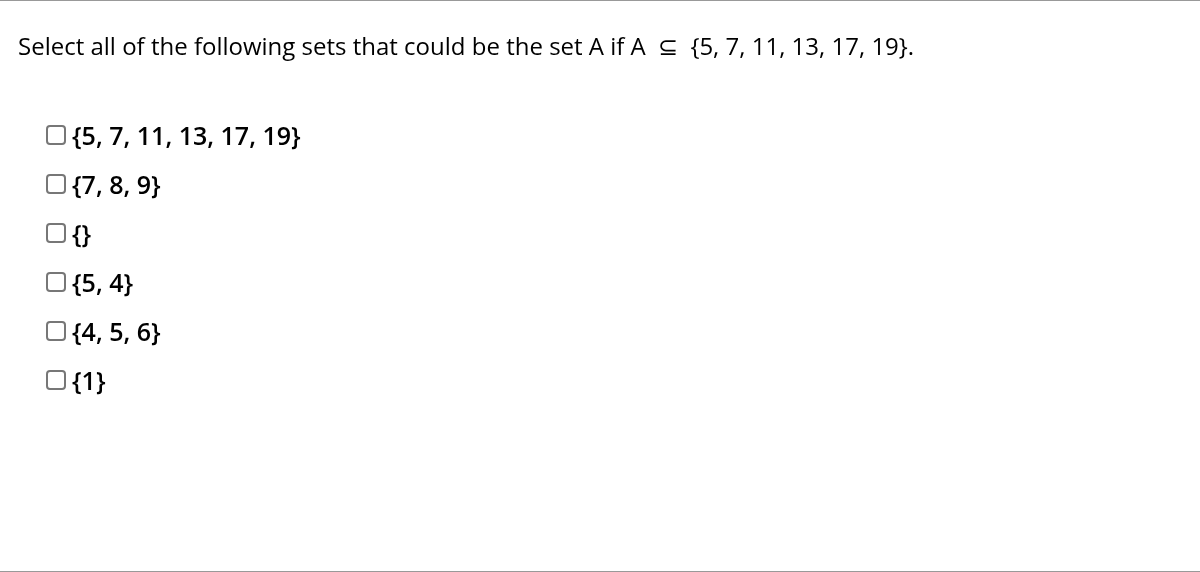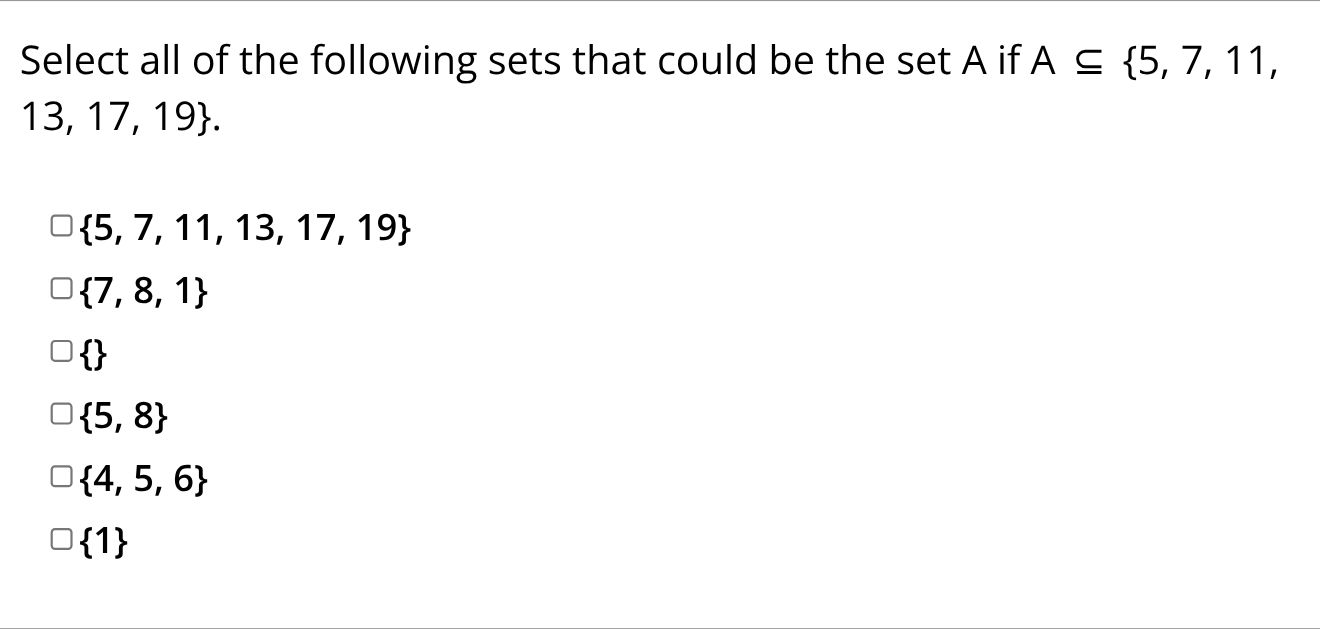--- a/index.html
+++ b/index.html
@@ -15,21 +15,21 @@
       padding: 0;
     }
     .container {
       border-top: 1px solid #999;
       border-bottom: 1px solid #999;
       padding: 28px 18px 60px 18px;
       width: 100%;
       height: 100%;
     }
     .question-text {
-      font-size: 36px;
+      font-size: 24px;
       color: #000;
       margin-bottom: 58px;
       line-height: 1.4;
     }
     .subset-symbol {
       font-family: "Cambria Math", "STIX", serif;
       padding: 0 6px;
     }
     .options {
       padding-left: 28px;
@@ -49,49 +49,49 @@
       margin-right: 6px;
       flex-shrink: 0;
       appearance: none;
       cursor: pointer;
     }
     .checkbox:checked {
       background: #4a90e2;
       border-color: #4a90e2;
     }
     .option-label {
-      font-size: 33px;
+      font-size: 25px;
       font-weight: 600;
       color: #000;
       line-height: 1;
     }
   </style>
 </head>
 <body>
 
 <div class="container">
   <div class="question-text">
     <span>Select all of the following sets that could be the set A if A </span><span class="subset-symbol">⊆</span><span> {5, 7, 11, 13, 17, 19}.</span>
   </div>
   <div class="options">
     <label class="option-row">
       <input type="checkbox" class="checkbox" style="">
       <span class="option-label">{5, 7, 11, 13, 17, 19}</span>
     </label>
     <label class="option-row">
       <input type="checkbox" class="checkbox" style="">
-      <span class="option-label">{7, 8, 1}</span>
+      <span class="option-label">{7, 8, 9}</span>
     </label>
     <label class="option-row">
       <input type="checkbox" class="checkbox" style="">
       <span class="option-label">{}</span>
     </label>
     <label class="option-row">
       <input type="checkbox" class="checkbox" style="">
-      <span class="option-label">{5, 8}</span>
+      <span class="option-label">{5, 4}</span>
     </label>
     <label class="option-row">
       <input type="checkbox" class="checkbox" style="">
       <span class="option-label">{4, 5, 6}</span>
     </label>
     <label class="option-row">
       <input type="checkbox" class="checkbox" style="">
       <span class="option-label">{1}</span>
     </label>
   </div>

